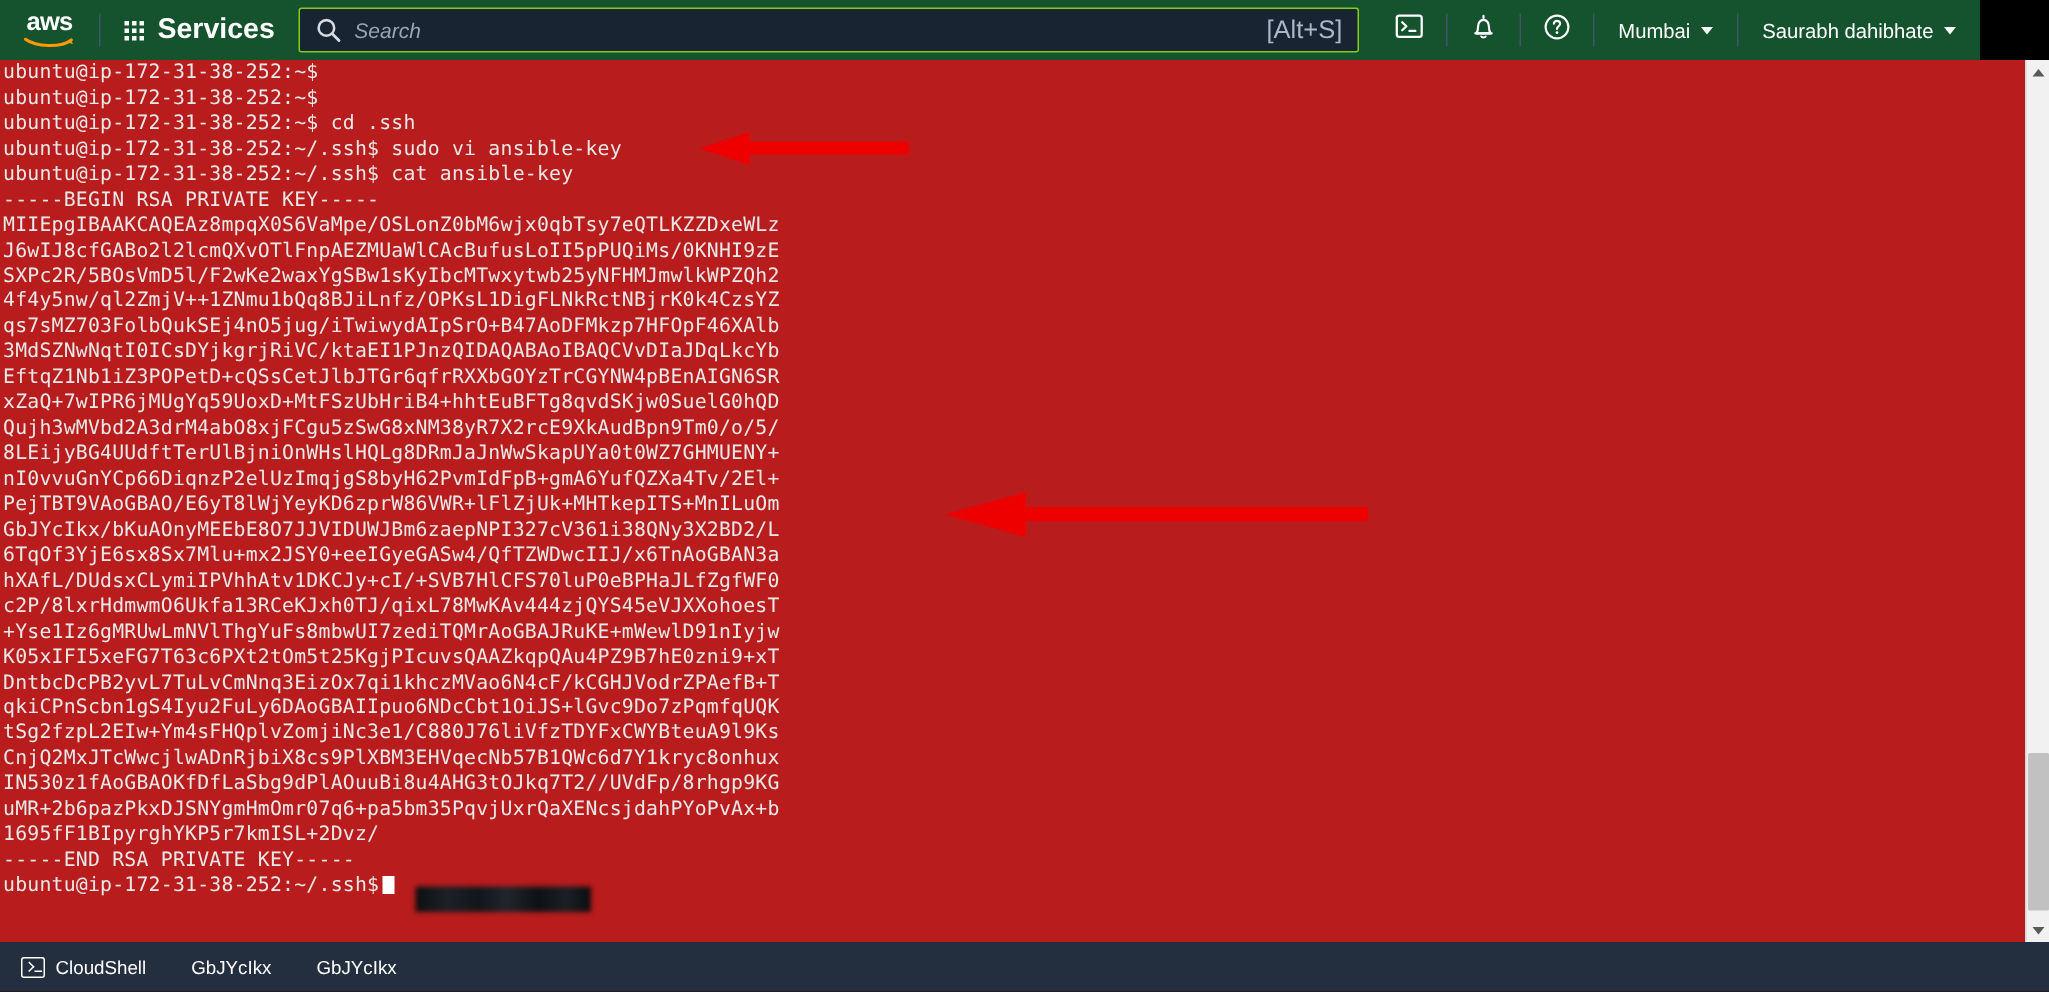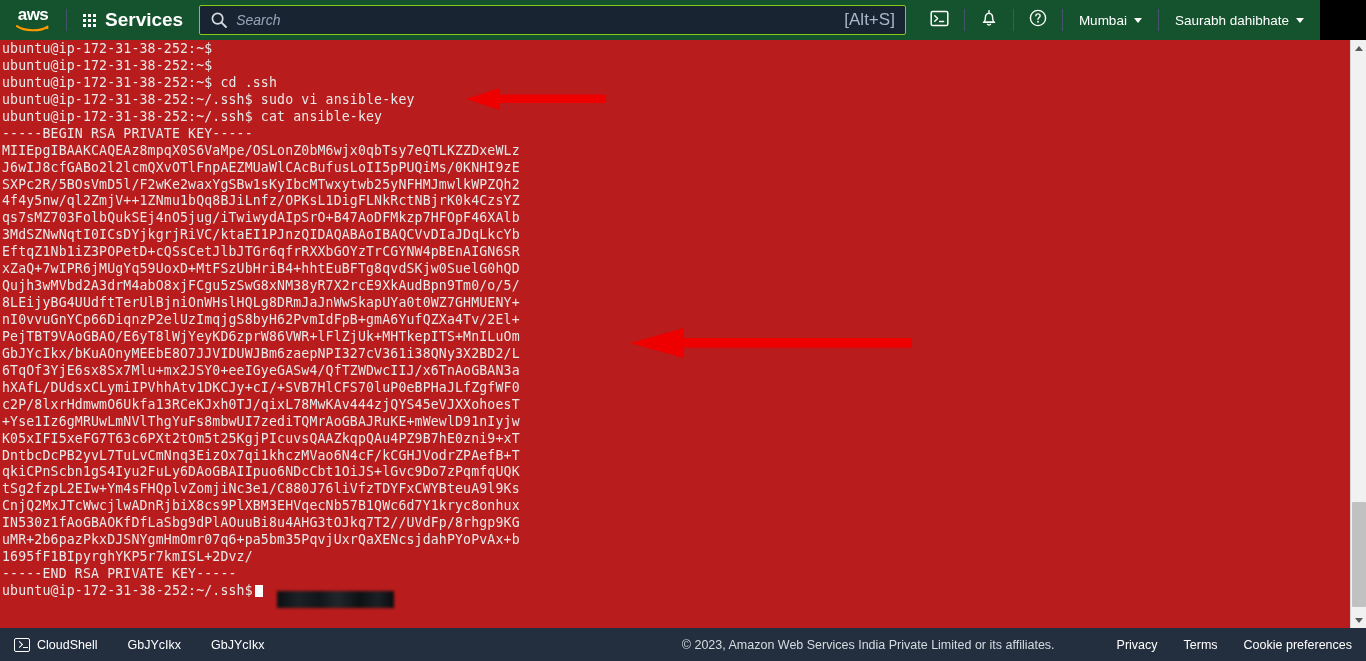--- a/index.html
+++ b/index.html
@@ -372,20 +372,13 @@
 
 <div id="footer">
   <div class="foot-left">
     <div class="foot-cs">
       <span class="cs-icon"></span>
       <span class="foot-link">CloudShell</span>
     </div>
     <span class="foot-link">GbJYcIkx</span>
     <span class="foot-link">GbJYcIkx</span>
   </div>
-  <div class="foot-right">
-    <span class="copyright">© 2023, Amazon Web Services India Private Limited or its affiliates.</span>
-    <span class="foot-sep"></span>
-    <span class="foot-link">Privacy</span>
-    <span class="foot-link">Terms</span>
-    <span class="foot-link">Cookie preferences</span>
-  </div>
 </div>
 
 </body></html>

